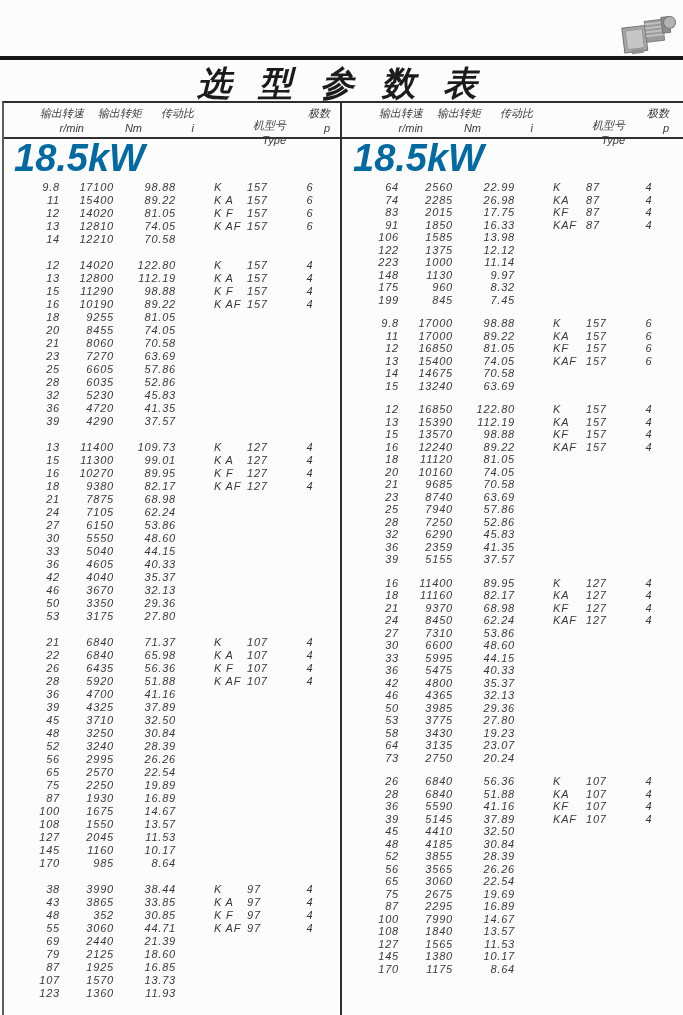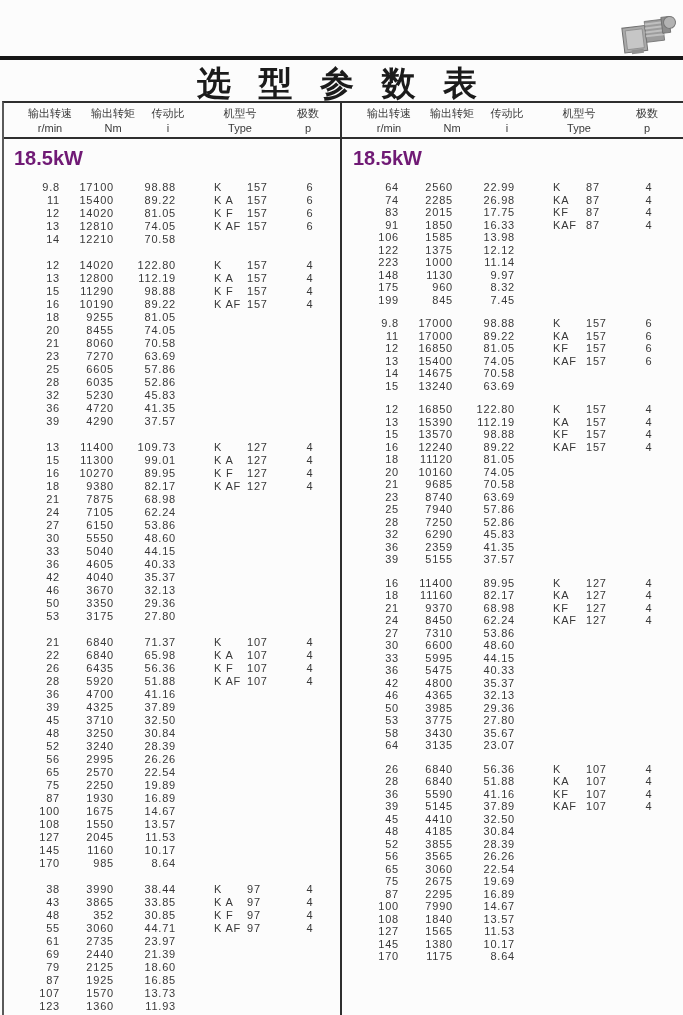--- a/index.html
+++ b/index.html
@@ -1,45 +1,45 @@
 <!DOCTYPE html>
 <html><head>
 <meta charset="utf-8">
 <style>
   html,body{margin:0;padding:0;background:#e8e8e8;}
   .page{
     position:relative;width:683px;height:1015px;margin:0 auto;
     background:#fcfcfc;overflow:hidden;
-    font-family:"Liberation Sans", sans-serif;color:#2e2e2e;
+    font-family:"Liberation Sans", sans-serif;color:#2e2e2e;font-style:italic;
   }
   .thick-rule{position:absolute;top:56px;left:0;width:683px;height:4px;background:#161616;}
   .title{
     position:absolute;top:61px;left:0;width:100%;margin:0;text-align:center;
     font-size:34px;font-weight:bold;letter-spacing:9px;color:#1b1b1b;white-space:pre;
   }
   .logo{position:absolute;top:10px;right:5px;width:58px;height:52px;z-index:2;}
   .table-frame{
     position:absolute;top:101px;left:2px;width:681px;height:914px;
     border-top:2px solid #2f2f2f;border-left:2px solid #5a5a5a;box-sizing:border-box;
   }
   .divider{position:absolute;top:101px;left:340px;width:2px;height:914px;background:#2f2f2f;z-index:1;}
   .header-row{display:flex;border-bottom:2px solid #2f2f2f;height:36px;box-sizing:border-box;}
   .half-header{width:339px;display:flex;padding:3px 0 0 12px;box-sizing:border-box;}
   .half-header.right{width:340px;}
-  .hc{text-align:center;font-size:11px;line-height:15px;color:#3a3a3a;}
+  .hc{text-align:right;font-size:11px;line-height:15px;color:#3a3a3a;}
   .hc:nth-child(1){width:68px;}
   .hc:nth-child(2){width:58px;}
   .hc:nth-child(3){width:52px;}
-  .hc:nth-child(4){width:92px;}
+  .hc:nth-child(4){width:92px;margin-top:12px;}
   .hc:nth-child(5){width:44px;}
   .body-row{display:flex;}
   .half-body{width:339px;padding-left:12px;box-sizing:border-box;}
   .half-body.right{width:340px;}
   .kw{
-    font-size:20px;line-height:30px;font-weight:bold;color:#701a75;
+    font-size:38px;line-height:30px;font-weight:bold;color:#0369a1;
     margin:4px 0 8px -2px;letter-spacing:0;
   }
   .half-body.right .kw{margin:0 0 6px -2px;}
   .half-body.right .kw:first-child{margin:4px 0 8px -2px;}
   .block{margin-bottom:13px;}
   .half-body.right .block{margin-bottom:11px;}
   .row{display:flex;font-size:11px;line-height:13px;letter-spacing:0.8px;color:#383838;}
   .half-body.right .row{line-height:12.5px;}
   .c{display:block;}
   .c.speed{width:44px;text-align:right;}
@@ -671,30 +671,20 @@
               <span class="c speed">55</span>
               <span class="c torque">3060</span>
               <span class="c ratio">44.71</span>
               <span class="c type">
                 <span class="c tprefix">K AF</span>
                 <span class="c tnum">97</span>
               </span>
               <span class="c poles">4</span>
             </div>
             <div class="row">
-              <span class="c speed">61</span>
-              <span class="c torque">2735</span>
-              <span class="c ratio">23.97</span>
-              <span class="c type">
-                <span class="c tprefix"></span>
-                <span class="c tnum"></span>
-              </span>
-              <span class="c poles"></span>
-            </div>
-            <div class="row">
               <span class="c speed">69</span>
               <span class="c torque">2440</span>
               <span class="c ratio">21.39</span>
               <span class="c type">
                 <span class="c tprefix"></span>
                 <span class="c tnum"></span>
               </span>
               <span class="c poles"></span>
             </div>
             <div class="row">
@@ -1154,31 +1144,41 @@
               <span class="c ratio">27.80</span>
               <span class="c type">
                 <span class="c tprefix"></span>
                 <span class="c tnum"></span>
               </span>
               <span class="c poles"></span>
             </div>
             <div class="row">
               <span class="c speed">58</span>
               <span class="c torque">3430</span>
-              <span class="c ratio">35.67</span>
+              <span class="c ratio">19.23</span>
               <span class="c type">
                 <span class="c tprefix"></span>
                 <span class="c tnum"></span>
               </span>
               <span class="c poles"></span>
             </div>
             <div class="row">
               <span class="c speed">64</span>
               <span class="c torque">3135</span>
               <span class="c ratio">23.07</span>
+              <span class="c type">
+                <span class="c tprefix"></span>
+                <span class="c tnum"></span>
+              </span>
+              <span class="c poles"></span>
+            </div>
+            <div class="row">
+              <span class="c speed">73</span>
+              <span class="c torque">2750</span>
+              <span class="c ratio">20.24</span>
               <span class="c type">
                 <span class="c tprefix"></span>
                 <span class="c tnum"></span>
               </span>
               <span class="c poles"></span>
             </div>
           </div>
           <div class="block">
             <div class="row">
               <span class="c speed">26</span>

